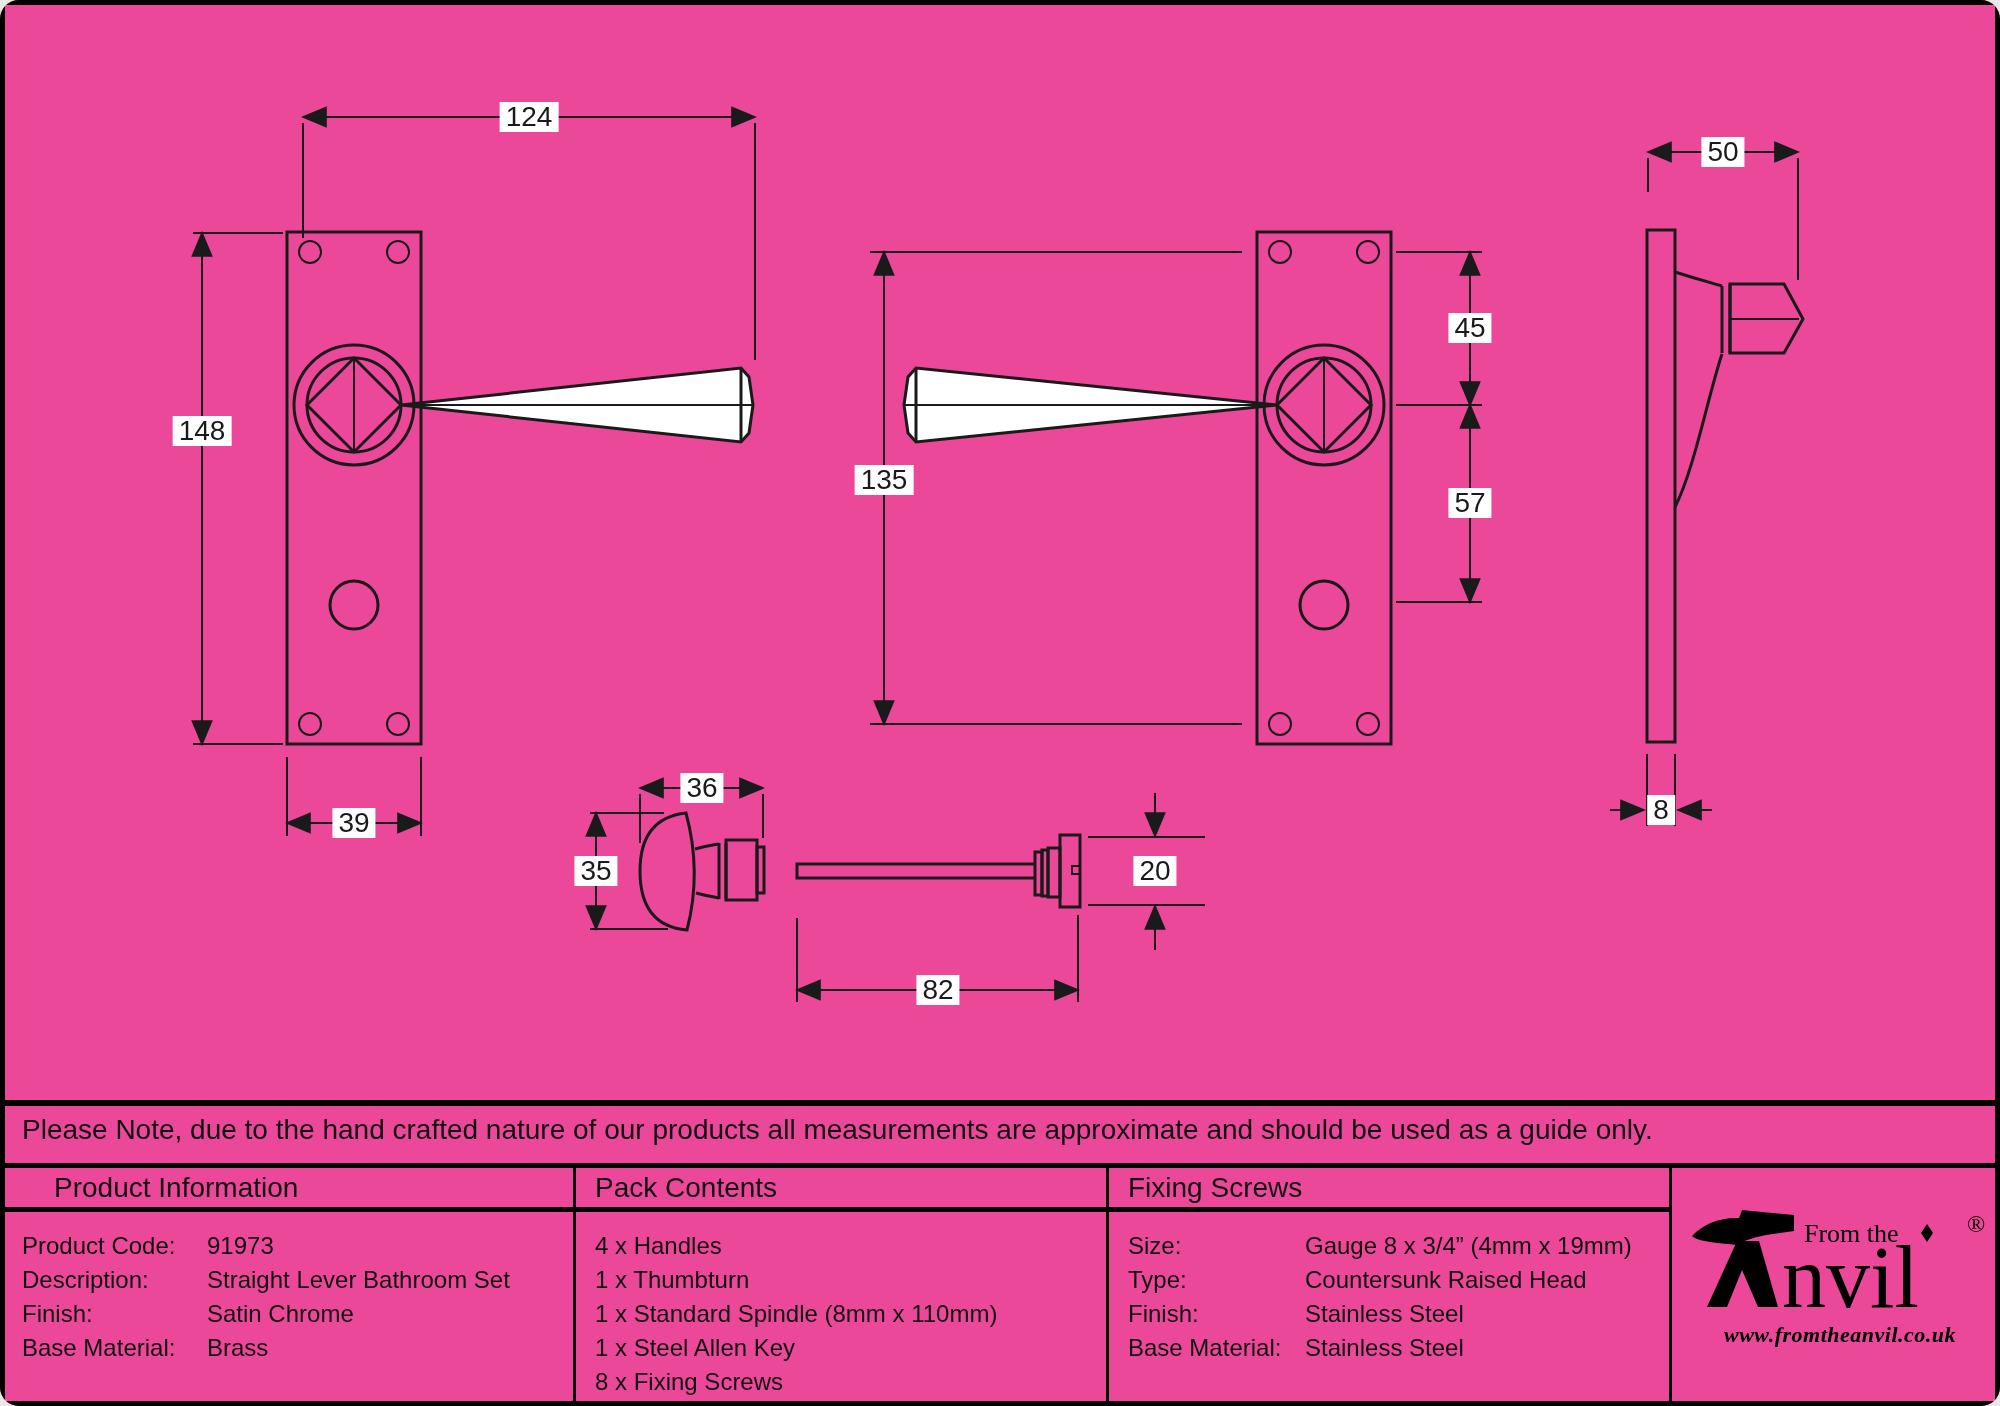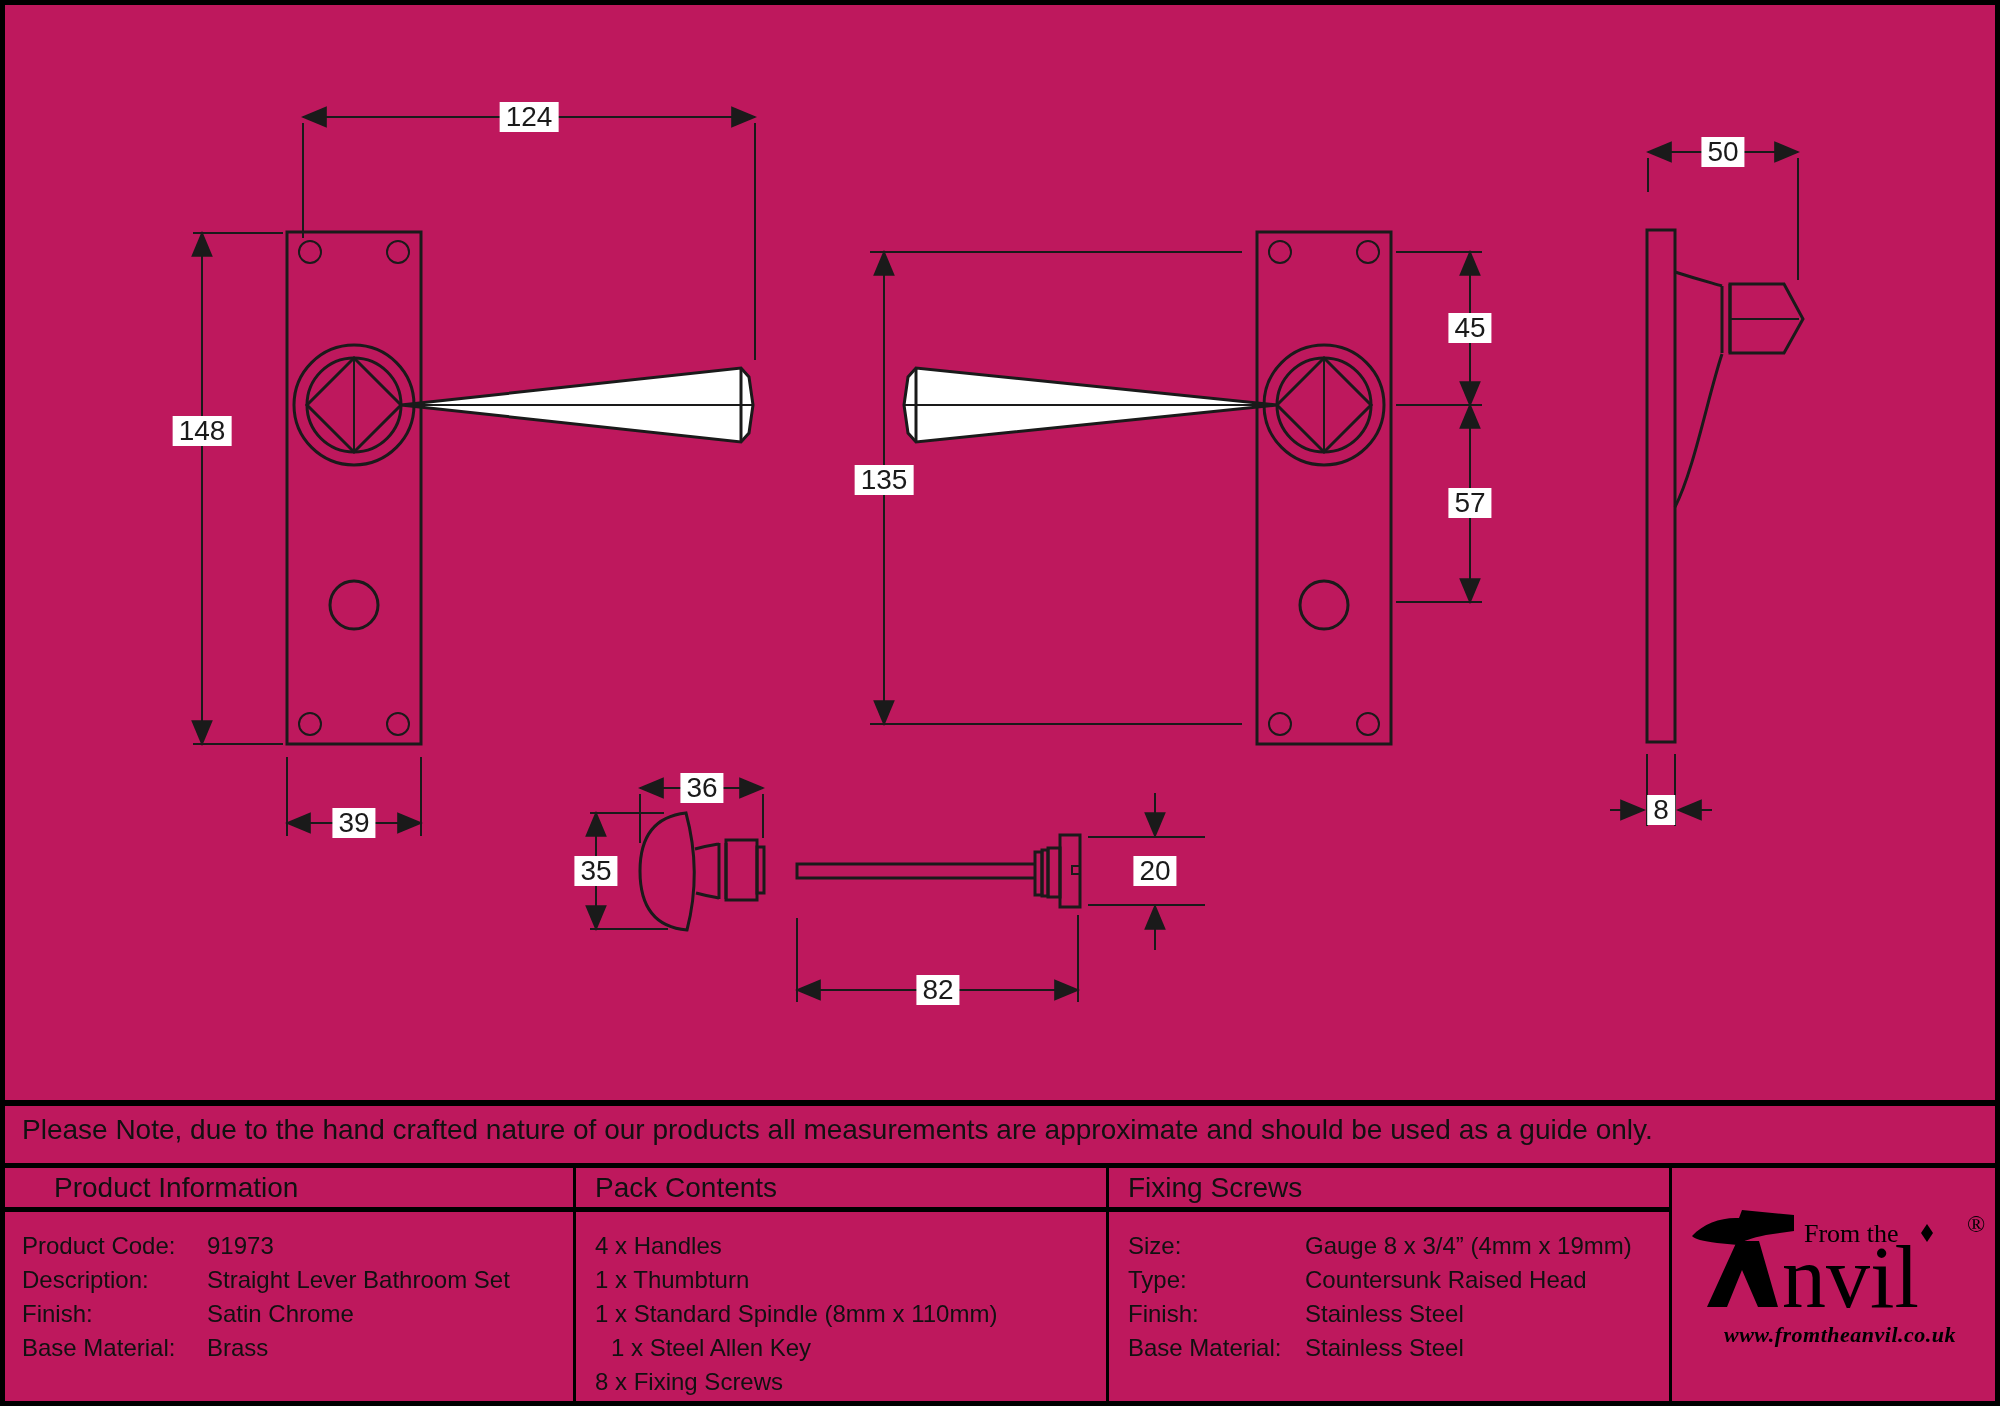--- a/index.html
+++ b/index.html
@@ -1,22 +1,23 @@
 <!DOCTYPE html>
 <html><head>
 <meta charset="utf-8">
 <style>
   html,body{margin:0;padding:0;background:#e8e8e8;}
   .stage{
     position:relative;
     width:2000px;height:1406px;
-    background:#be185d;
+    background:#ec4899;
     font-family:"Liberation Sans", sans-serif;
     color:#111;
     overflow:hidden;
+    border-radius:19px;
   }
   .frame{position:absolute;inset:0;border:5px solid #000;pointer-events:none;z-index:50;}
   .drawing-svg{position:absolute;left:0;top:0;}
   .obj{stroke:#1a1a1a;stroke-width:3;fill:none;}
   .objf{stroke:#1a1a1a;stroke-width:3;fill:#fff;}
   .thin{stroke:#1a1a1a;stroke-width:2;fill:none;}
   .dim{stroke:#1a1a1a;stroke-width:2;fill:none;}
   .ext{stroke:#1a1a1a;stroke-width:2;fill:none;}
   .dim-label{
     position:absolute;transform:translate(-50%,-50%);
@@ -174,21 +175,21 @@
   <span class="cell" style="left:22px;top:1266px;">Description:</span>
   <span class="cell" style="left:207px;top:1266px;">Straight Lever Bathroom Set</span>
   <span class="cell" style="left:22px;top:1300px;">Finish:</span>
   <span class="cell" style="left:207px;top:1300px;">Satin Chrome</span>
   <span class="cell" style="left:22px;top:1334px;">Base Material:</span>
   <span class="cell" style="left:207px;top:1334px;">Brass</span>
 
   <span class="cell" style="left:595px;top:1232px;">4 x Handles</span>
   <span class="cell" style="left:595px;top:1266px;">1 x Thumbturn</span>
   <span class="cell" style="left:595px;top:1300px;">1 x Standard Spindle (8mm x 110mm)</span>
-  <span class="cell" style="left:595px;top:1334px;margin-left:16px;">1 x Steel Allen Key</span>
+  <span class="cell" style="left:595px;top:1334px;">1 x Steel Allen Key</span>
   <span class="cell" style="left:595px;top:1368px;">8 x Fixing Screws</span>
 
   <span class="cell" style="left:1128px;top:1232px;text-align:right;">Size:</span>
   <span class="cell" style="left:1305px;top:1232px;">Gauge 8 x 3/4” (4mm x 19mm)</span>
   <span class="cell" style="left:1128px;top:1266px;">Type:</span>
   <span class="cell" style="left:1305px;top:1266px;">Countersunk Raised Head</span>
   <span class="cell" style="left:1128px;top:1300px;">Finish:</span>
   <span class="cell" style="left:1305px;top:1300px;">Stainless Steel</span>
   <span class="cell" style="left:1128px;top:1334px;">Base Material:</span>
   <span class="cell" style="left:1305px;top:1334px;">Stainless Steel</span>

